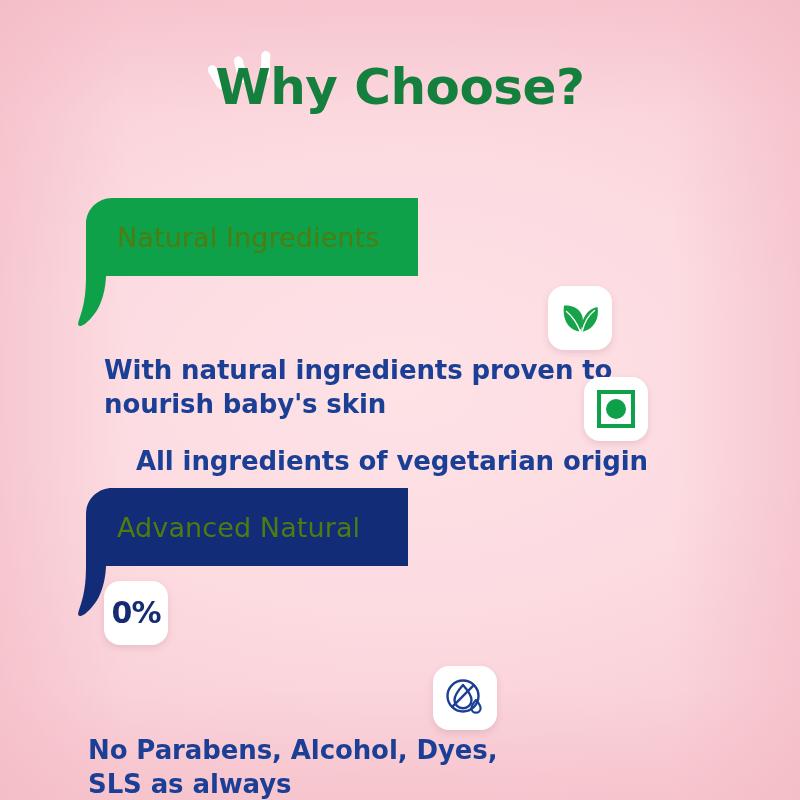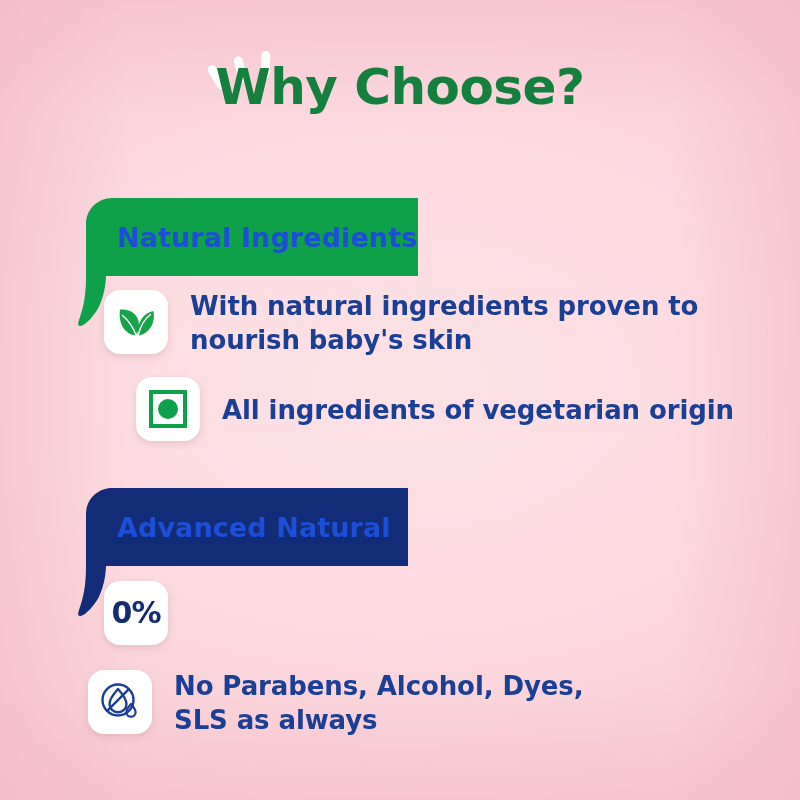--- a/index.html
+++ b/index.html
@@ -75,36 +75,36 @@
   }
   .banner .banner-bg {
     position:absolute;
     left:0; top:0;
     width:100%; height:130px;
     z-index:0;
   }
   .banner .banner-label {
     position:relative;
     z-index:2;
-    color:#1d4ed8;
+    color:#4d7c0f;
     font-size:27px;
-    font-weight:bold;
+    font-weight:normal;
     letter-spacing:0.1px;
     white-space:nowrap;
   }
 
   #banner-natural  { left:62px; top:198px; width:356px; }
   #banner-advanced { left:62px; top:488px; width:346px; }
 
   
   .feature-row {
     position:absolute;
     display:flex;
-    align-items:center;
-    gap:22px;
+    align-items:flex-end;
+    flex-direction:column;
   }
   .icon-tile {
     flex:0 0 auto;
     width:64px; height:64px;
     background:#ffffff;
     border-radius:16px;
     box-shadow:0 3px 7px rgba(150,90,100,.18);
     display:flex; align-items:center; justify-content:center;
   }
   .feature-text {

